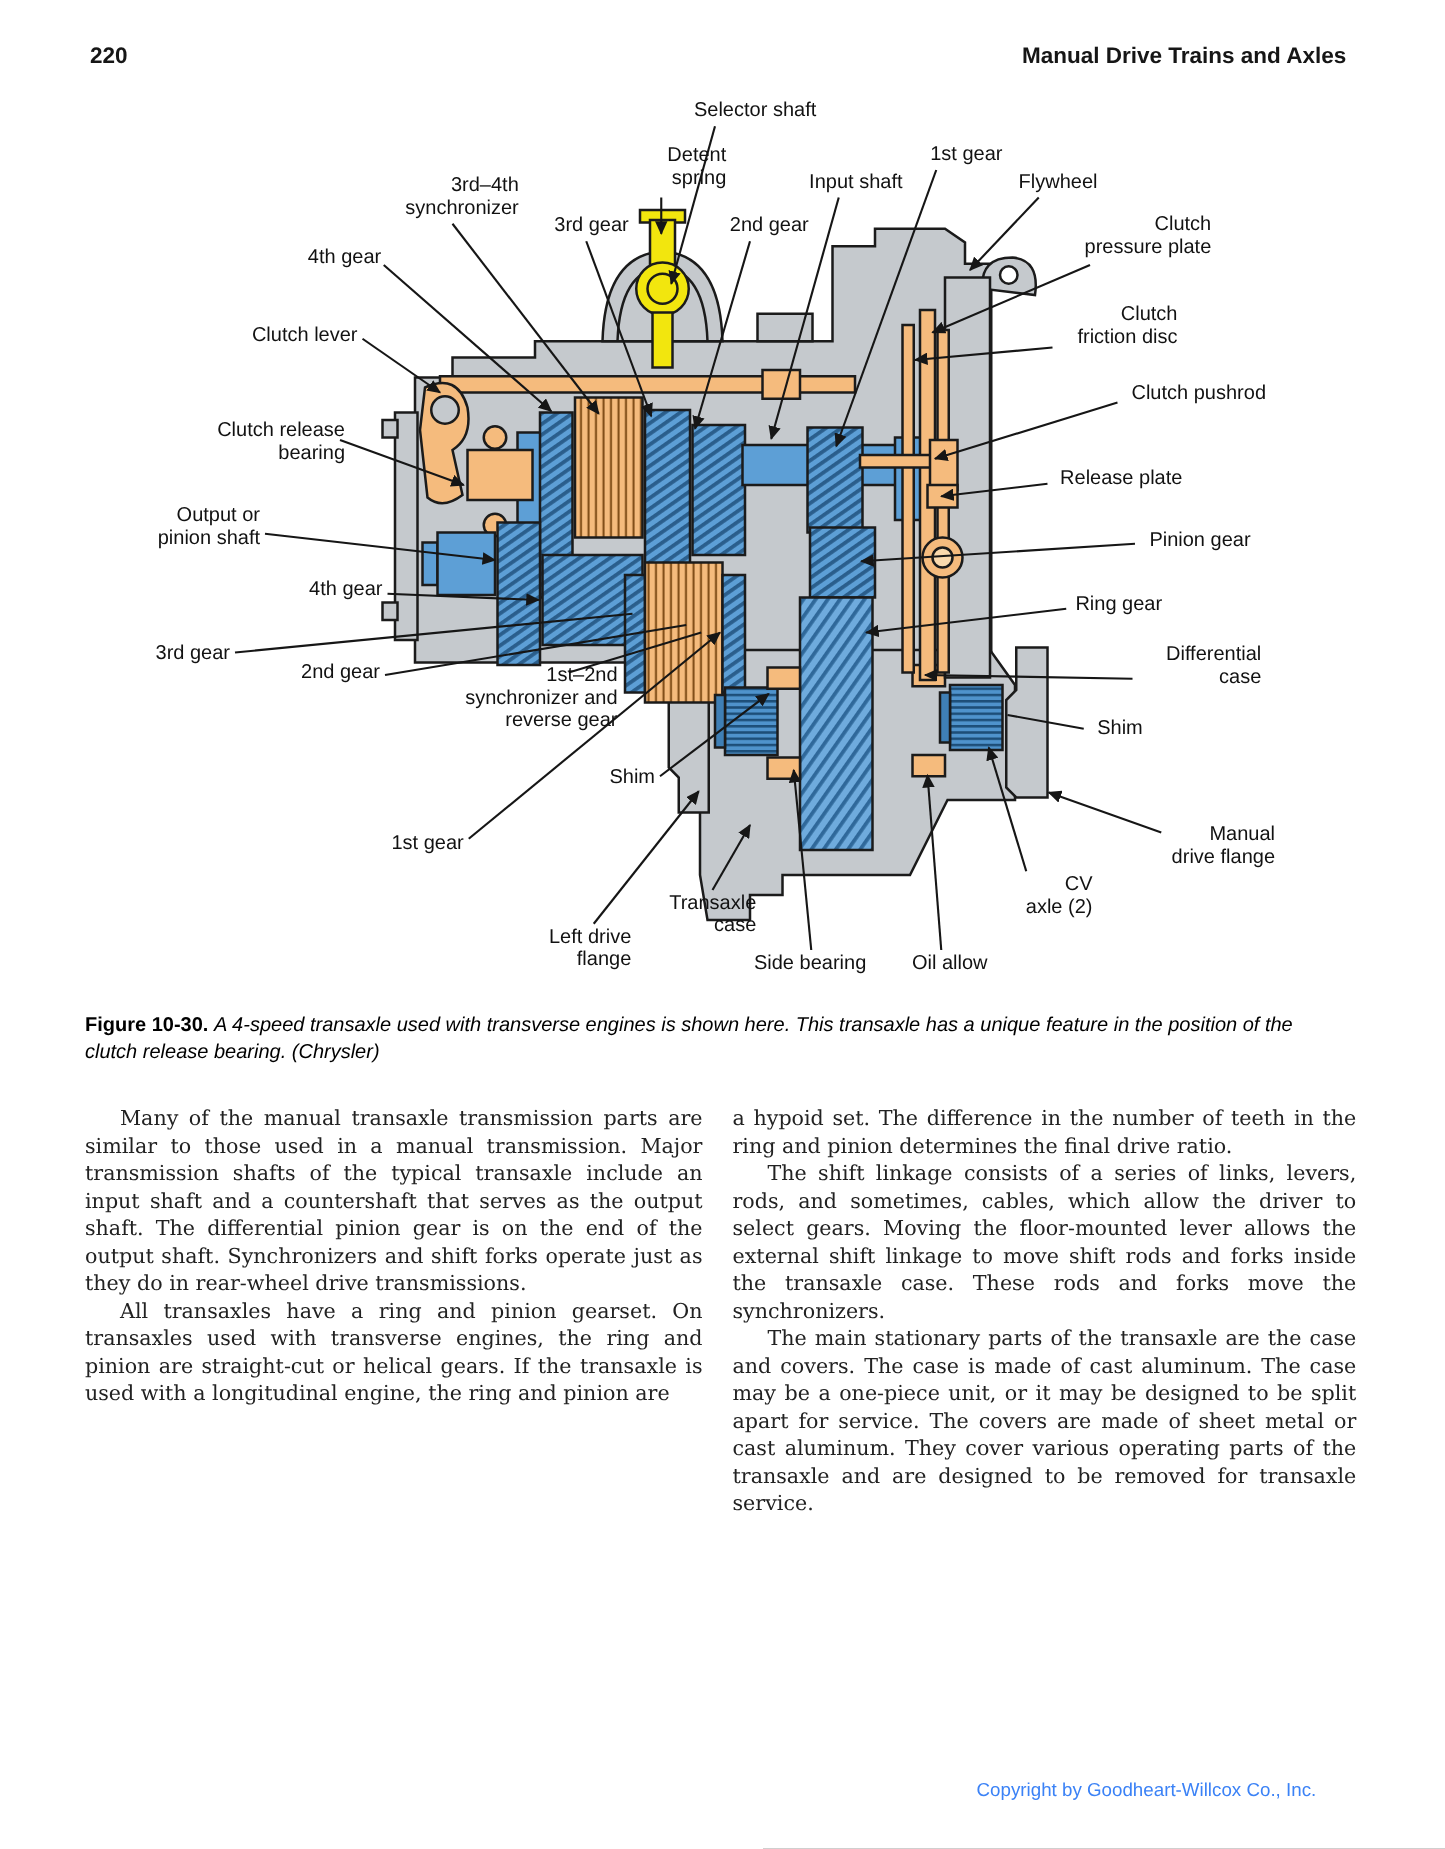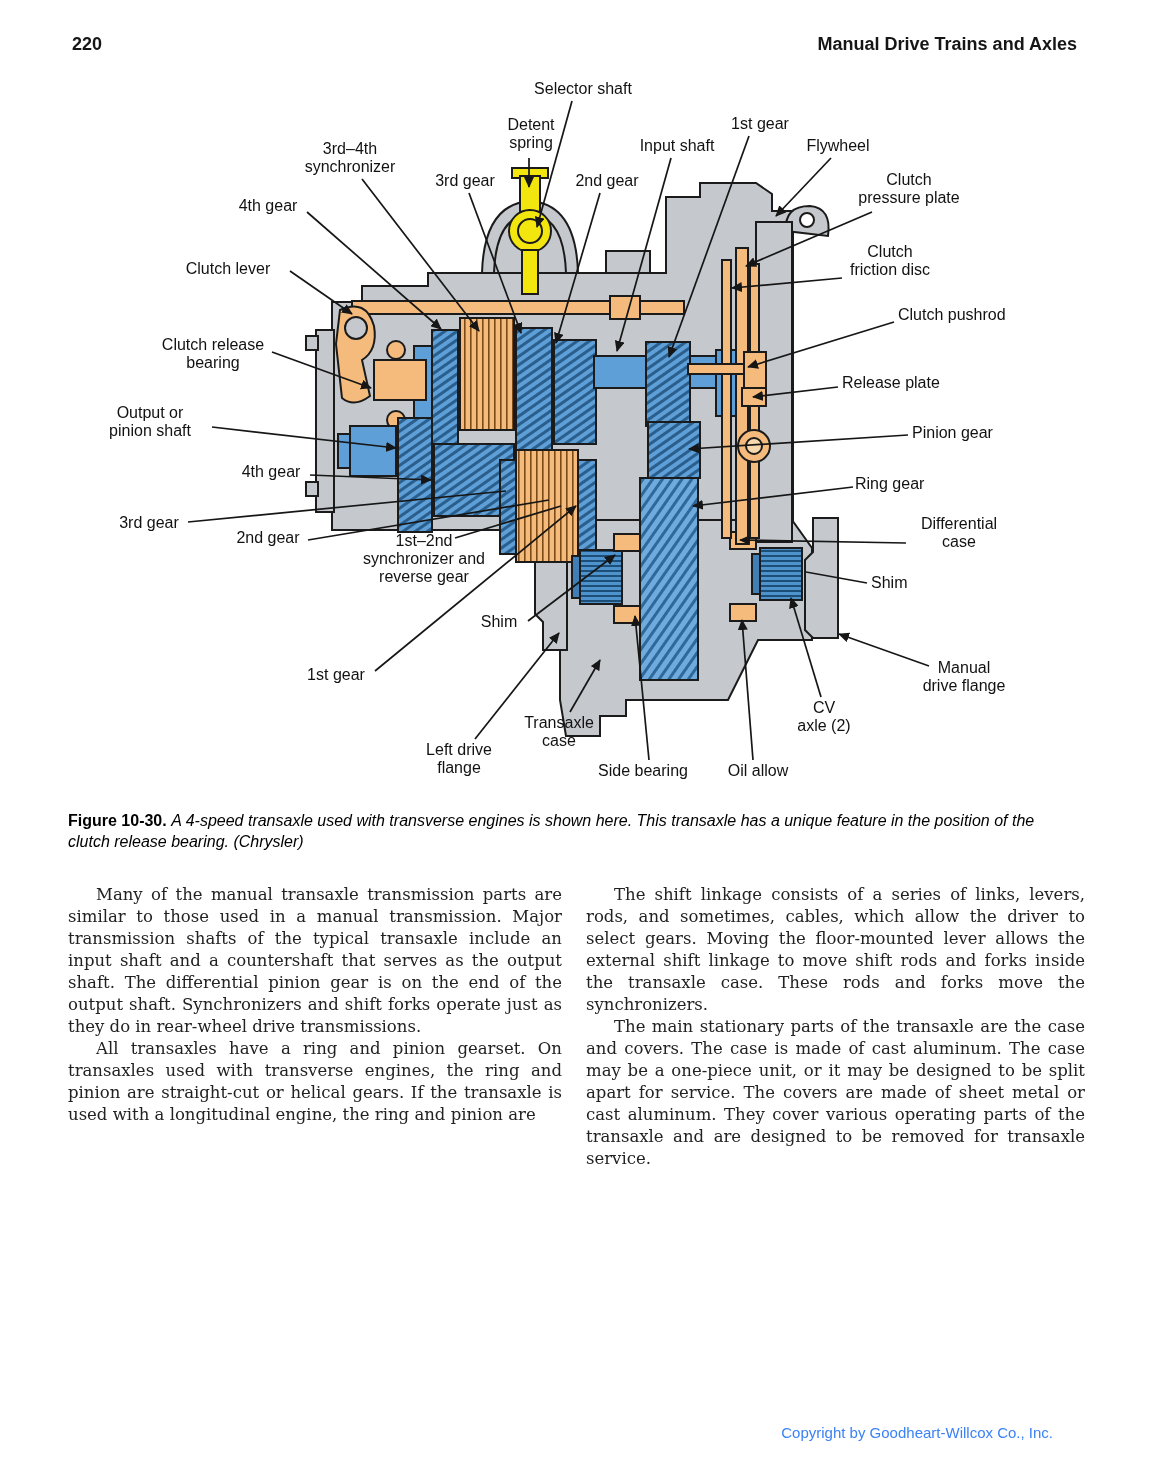--- a/index.html
+++ b/index.html
@@ -3,21 +3,21 @@
 <meta charset="utf-8">
 <style>
   html,body{margin:0;padding:0;background:#8b8b8b;}
   .page{position:relative;width:1156px;height:1479px;margin:0 auto;background:#ffffff;
         font-family:"Liberation Sans",sans-serif;color:#161616;overflow:hidden;}
   .hdr-num{position:absolute;left:72px;top:34px;font-size:18px;font-weight:bold;}
   .hdr-title{position:absolute;right:79px;top:34px;font-size:18px;font-weight:bold;}
   .fig-svg{position:absolute;left:0;top:0;width:1156px;height:800px;}
   .fig-label{position:absolute;font:16px/18px "Liberation Sans",sans-serif;color:#121212;
              white-space:pre-line;}
-  .tc{text-align:center}.tr{text-align:center}.tl{text-align:left}
+  .tc{text-align:right}.tr{text-align:right}.tl{text-align:center}
   .caption{position:absolute;left:68px;top:810px;width:996px;
            font:16px/21px "Liberation Sans",sans-serif;color:#000000;}
   .cap-b{font-weight:bold;}
   .cap-i{font-style:italic;}
   .col{position:absolute;top:884px;font:16.5px/22px "DejaVu Serif",serif;color:#222;}
   .col-left{left:68px;width:494px;}
   .col-right{left:586px;width:499px;}
   .col p{margin:0;text-align:justify;}
   .col p.ind{text-indent:28px;}
   .footer{position:absolute;right:103px;top:1424px;font:15px "Liberation Sans",sans-serif;color:#3b82f6;}
@@ -207,18 +207,19 @@
   <div class="caption">
     <span class="cap-b">Figure 10-30.</span>
     <span class="cap-i">A 4-speed transaxle used with transverse engines is shown here. This transaxle has a unique feature in the position of the clutch release bearing. (Chrysler)</span>
   </div>
 
   <div class="col col-left">
     <p class="ind">Many of the manual transaxle transmission parts are similar to those used in a manual transmission. Major transmission shafts of the typical transaxle include an input shaft and a countershaft that serves as the output shaft. The differential pinion gear is on the end of the output shaft. Synchronizers and shift forks operate just as they do in rear-wheel drive transmissions.</p>
     <p class="ind">All transaxles have a ring and pinion gearset. On transaxles used with transverse engines, the ring and pinion are straight-cut or helical gears. If the transaxle is used with a longitudinal engine, the ring and pinion are</p>
   </div>
   <div class="col col-right">
+    <p>a hypoid set. The difference in the number of teeth in the ring and pinion determines the final drive ratio.</p>
     <p class="ind">The shift linkage consists of a series of links, levers, rods, and sometimes, cables, which allow the driver to select gears. Moving the floor-mounted lever allows the external shift linkage to move shift rods and forks inside the transaxle case. These rods and forks move the synchronizers.</p>
     <p class="ind">The main stationary parts of the transaxle are the case and covers. The case is made of cast aluminum. The case may be a one-piece unit, or it may be designed to be split apart for service. The covers are made of sheet metal or cast aluminum. They cover various operating parts of the transaxle and are designed to be removed for transaxle service.</p>
   </div>
 
   <div class="footer">Copyright by Goodheart-Willcox Co., Inc.</div>
 </div>
 
 </body></html>

